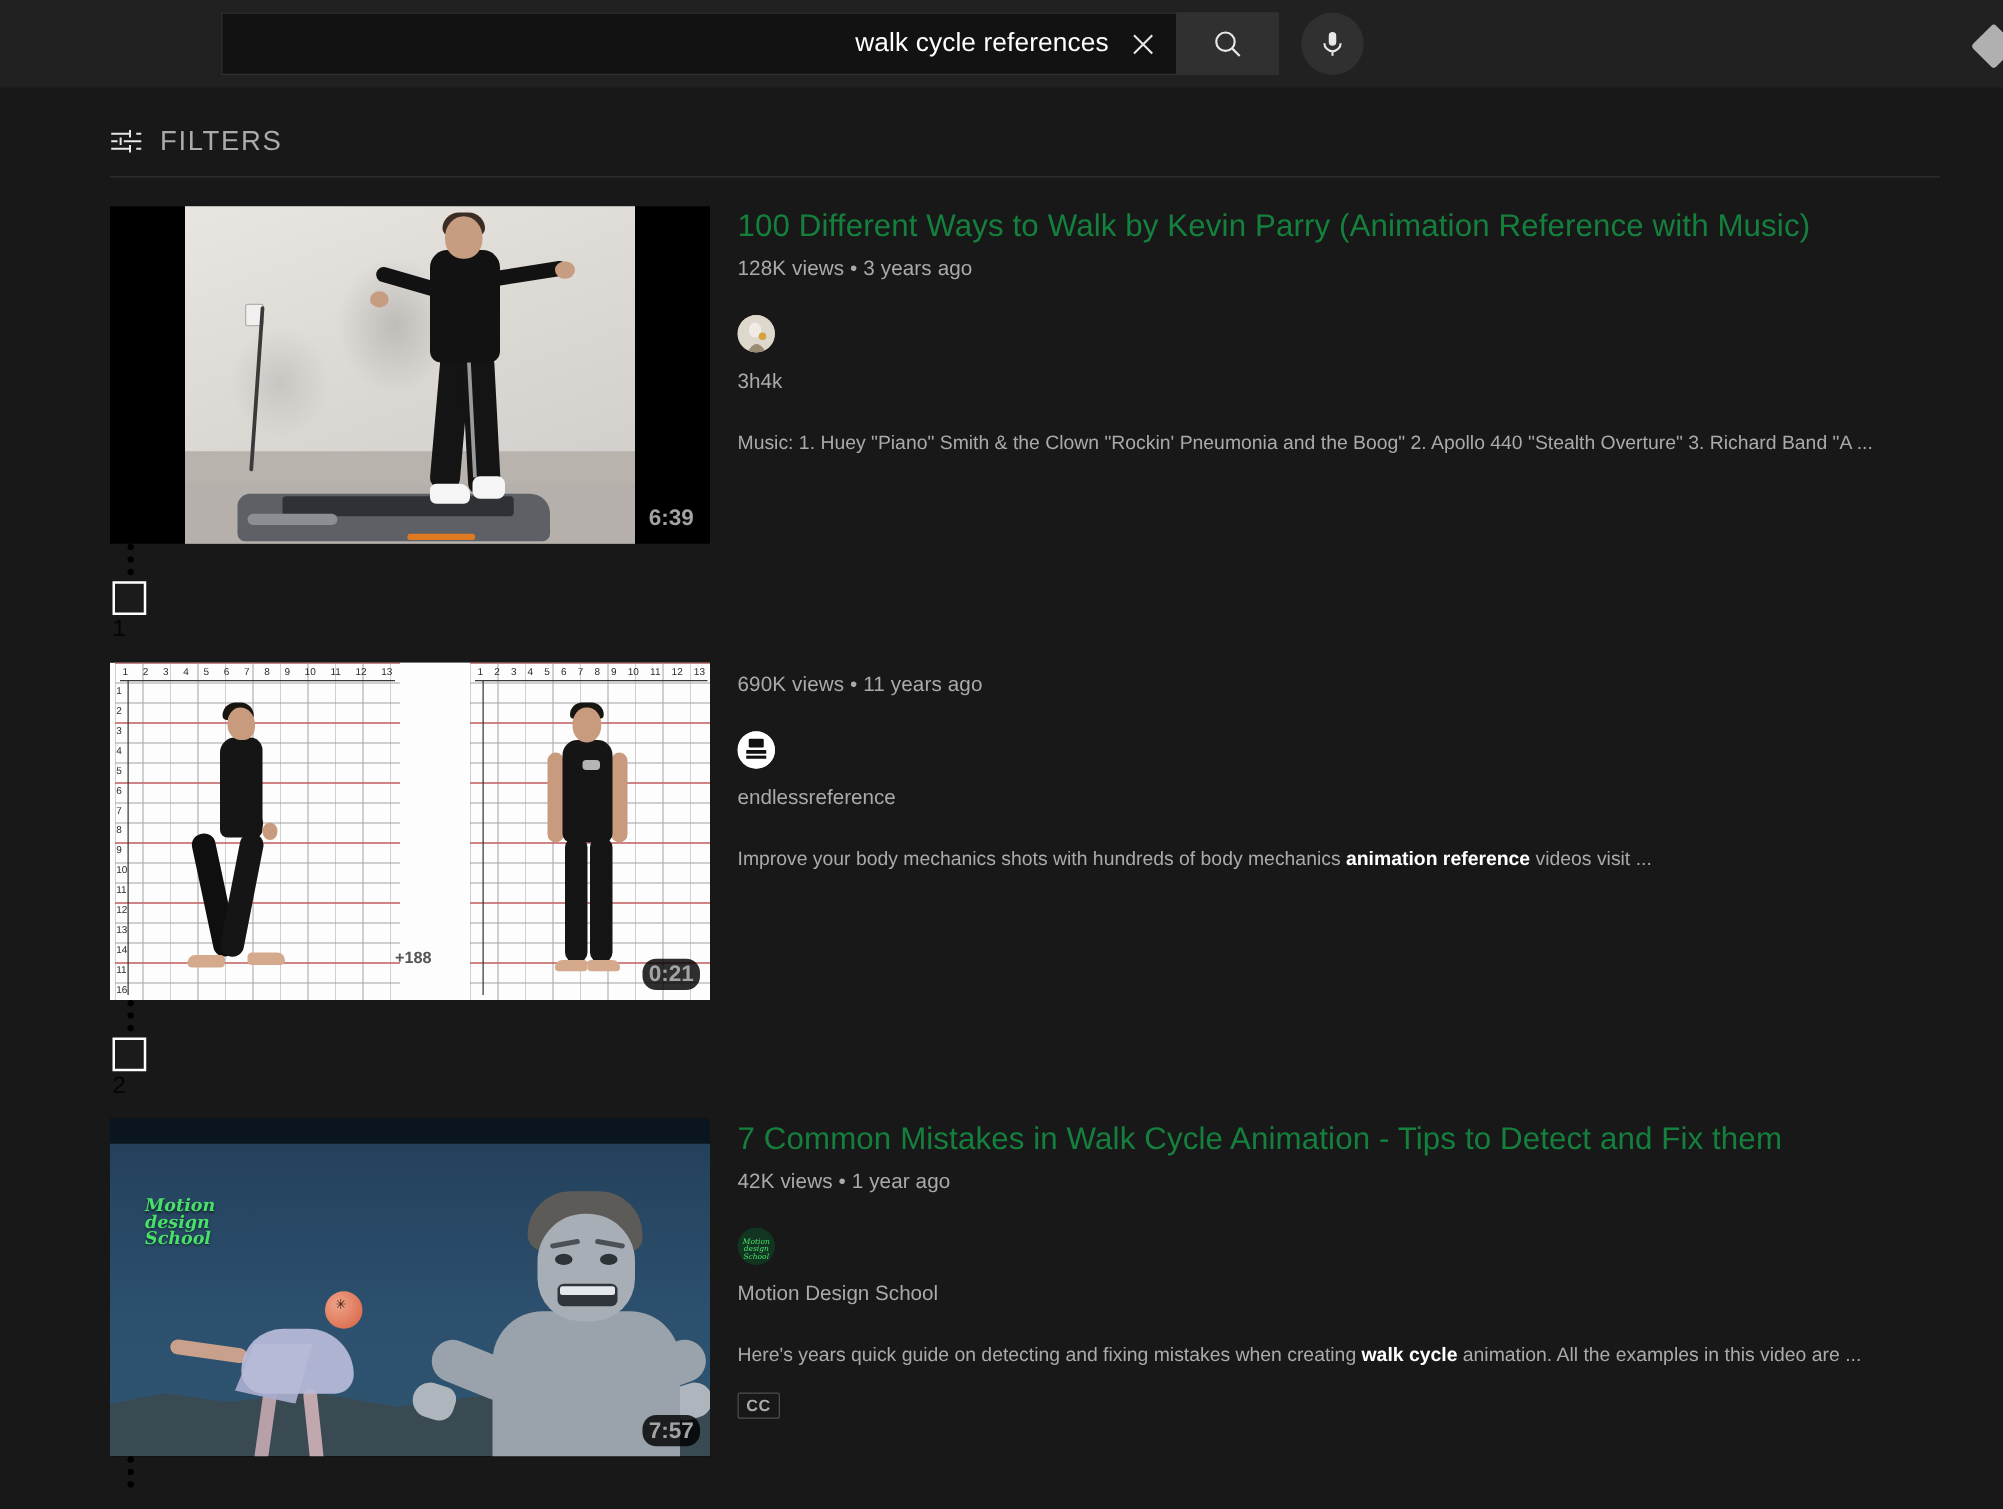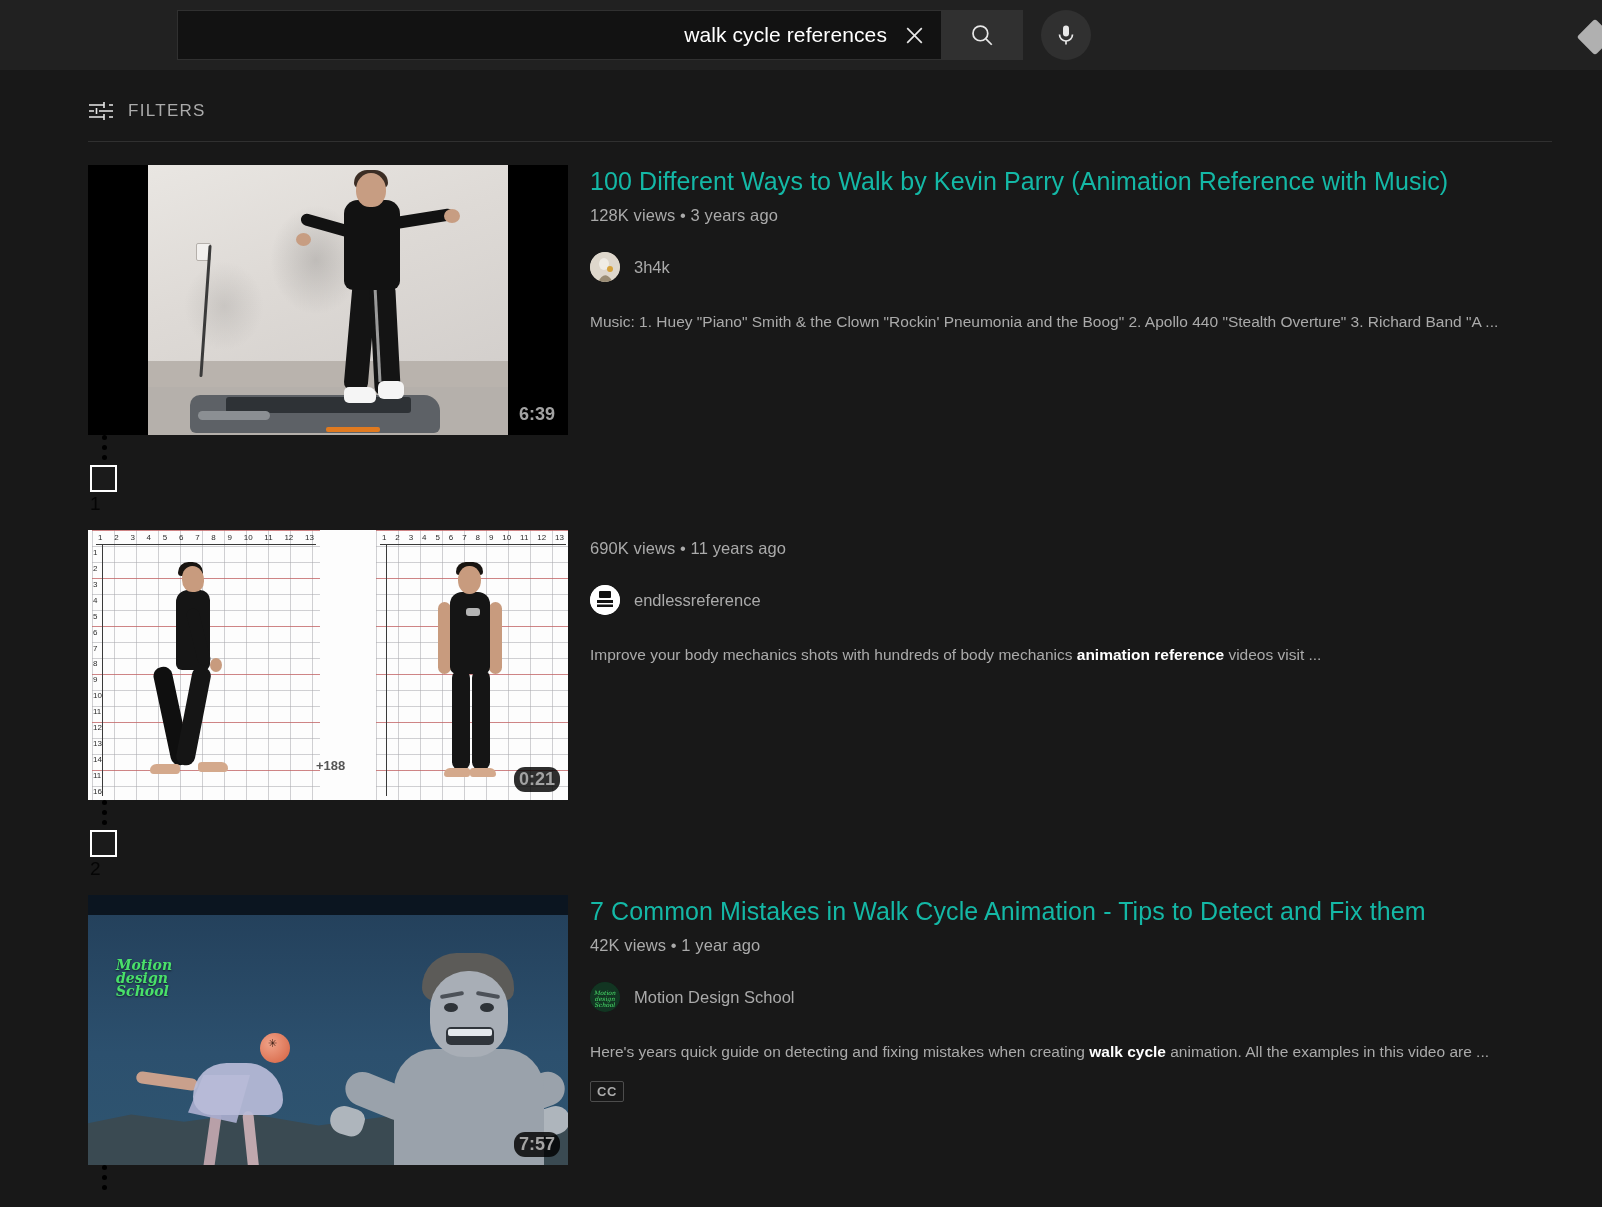--- a/index.html
+++ b/index.html
@@ -65,21 +65,21 @@
     border-radius: 3px;
   }
 
   
   .filters-row {
     position: absolute; left: 88px; top: 100px;
     display: flex; align-items: center; gap: 14px;
     cursor: pointer;
   }
   .filters-label {
-    color: #aaaaaa; font-size: 17px; font-weight: 500;
+    color: #aaaaaa; font-size: 22px; font-weight: 500;
     letter-spacing: 1.3px;
   }
   .divider {
     position: absolute; left: 88px; top: 141px;
     width: 1464px; height: 1px; background: #303030;
   }
 
   
   .result {
     position: absolute; left: 88px;
@@ -94,30 +94,30 @@
   .duration {
     position: absolute; right: 8px; bottom: 8px;
     color: #a3a3a3; font-size: 18px; font-weight: 700;
     padding: 2px 5px; border-radius: 3px;
     z-index: 40;
   }
   .duration.badge { background: rgba(0,0,0,.82); border-radius: 11px; }
 
   .info { position: absolute; left: 502px; top: 0; width: 962px; }
   .vtitle {
-    color: #14b8a6; font-size: 25px; font-weight: 400;
+    color: #15803d; font-size: 25px; font-weight: 400;
     line-height: 32px; letter-spacing: .1px;
   }
   .vmeta {
     color: #aaaaaa; font-size: 16.5px; margin-top: 9px;
     letter-spacing: .1px;
   }
   .channel {
-    display: flex; align-items: center; gap: 14px;
-    margin-top: 27px; cursor: pointer;
+    display: flex; align-items: flex-start; gap: 14px;
+    margin-top: 27px; cursor: pointer; flex-direction: column;
   }
   .avatar {
     width: 30px; height: 30px; border-radius: 50%;
     flex: none; overflow: hidden; position: relative;
     display: flex; align-items: center; justify-content: center;
   }
   .cname { color: #aaaaaa; font-size: 16.5px; }
   .vdesc {
     color: #aaaaaa; font-size: 15.5px; margin-top: 29px;
     line-height: 21px; white-space: nowrap;

